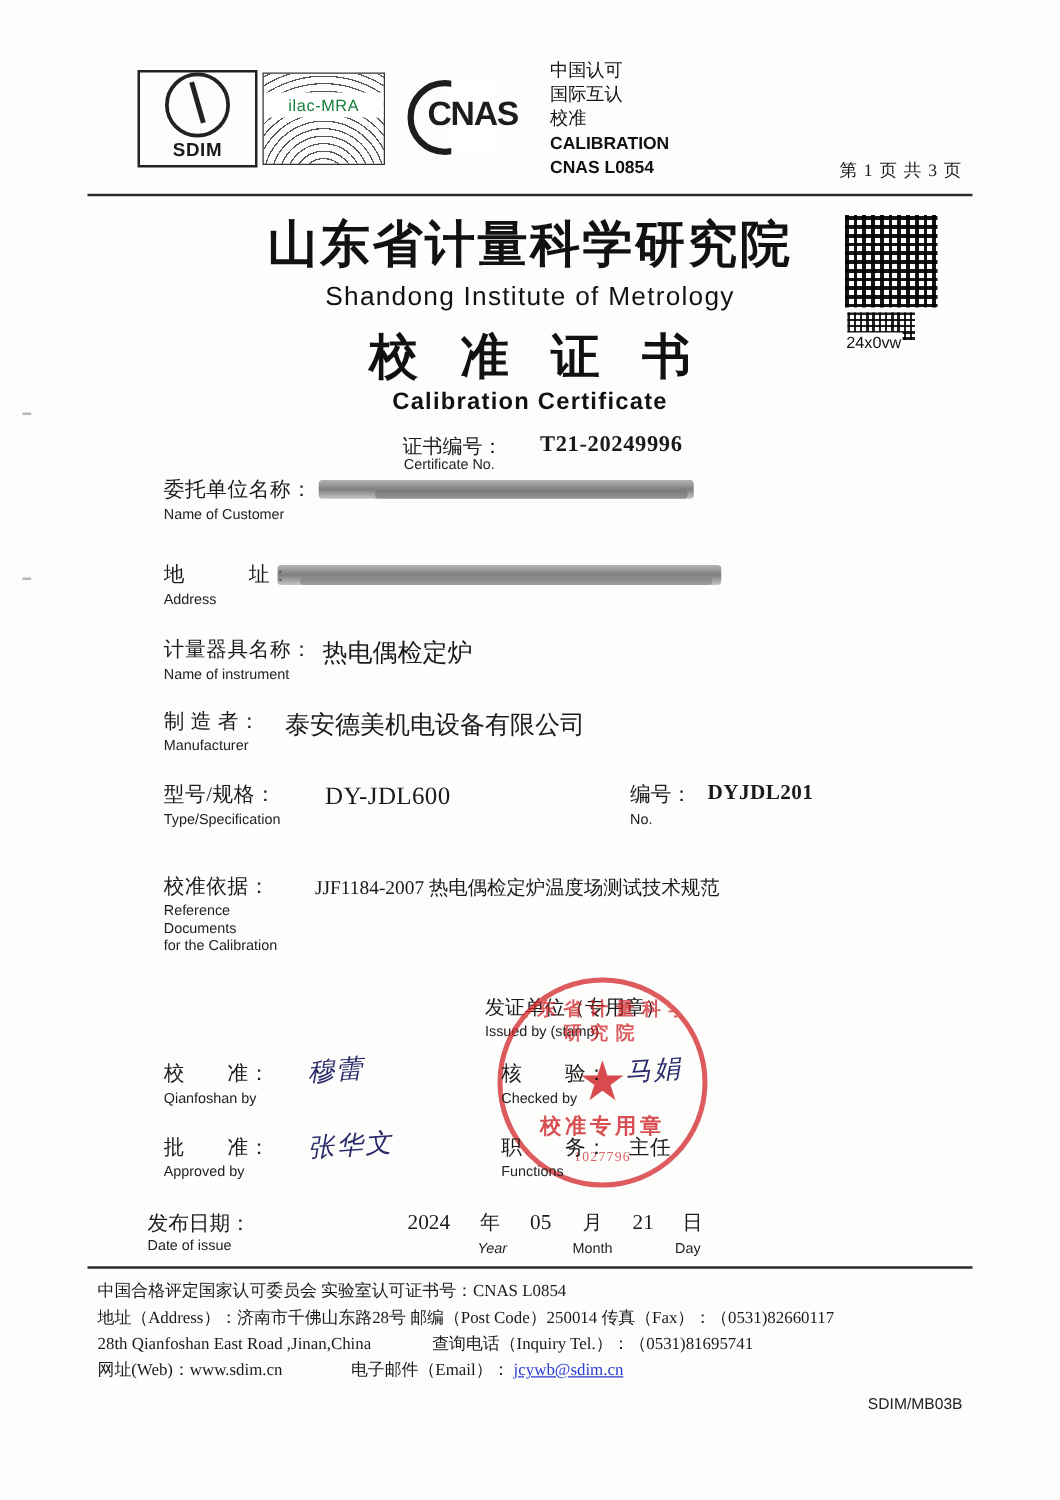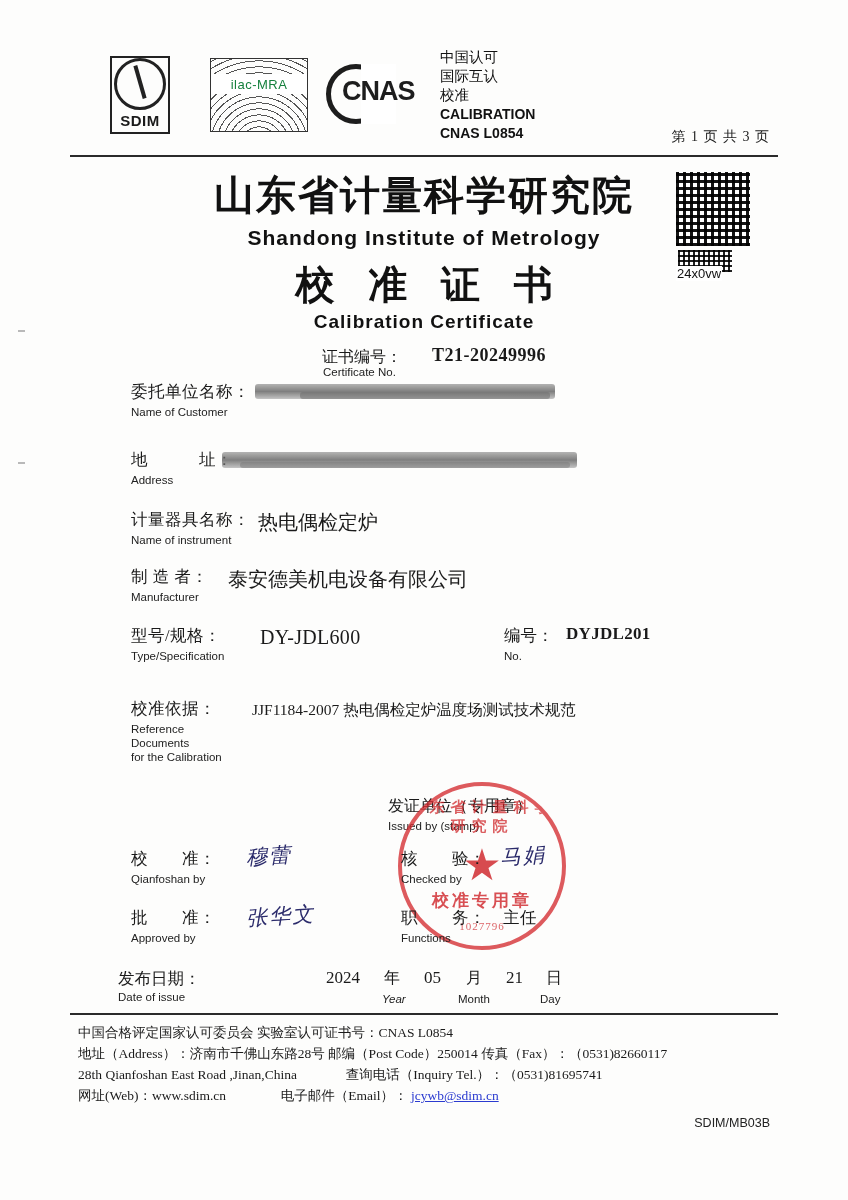--- a/index.html
+++ b/index.html
@@ -25,21 +25,21 @@
   .logo-row {
     position: absolute;
     left: 110px;
     top: 48px;
     width: 660px;
     height: 100px;
   }
   .sdim-logo {
     position: absolute;
     left: 0; top: 8px;
-    width: 60px; height: 78px;
+    width: 96px; height: 78px;
     border: 2px solid #222;
     box-sizing: border-box;
     display: flex;
     flex-direction: column;
     align-items: center;
     padding-bottom: 3px;
   }
   .sdim-logo .mark {
     width: 46px; height: 46px;
     border-radius: 50%;
@@ -159,21 +159,21 @@
     letter-spacing: 2px;
     color: #111;
   }
   .title-en {
     position: absolute;
     left: 0; right: 0;
     top: 226px;
     text-align: center;
     font-family: "Liberation Sans", sans-serif;
     font-size: 21px;
-    font-weight: bold;
+    font-weight: normal;
     letter-spacing: 1px;
     color: #111;
   }
   .cert-cn {
     position: absolute;
     left: 0; right: 0;
     top: 258px;
     text-align: center;
     font-size: 39px;
     font-weight: bold;

